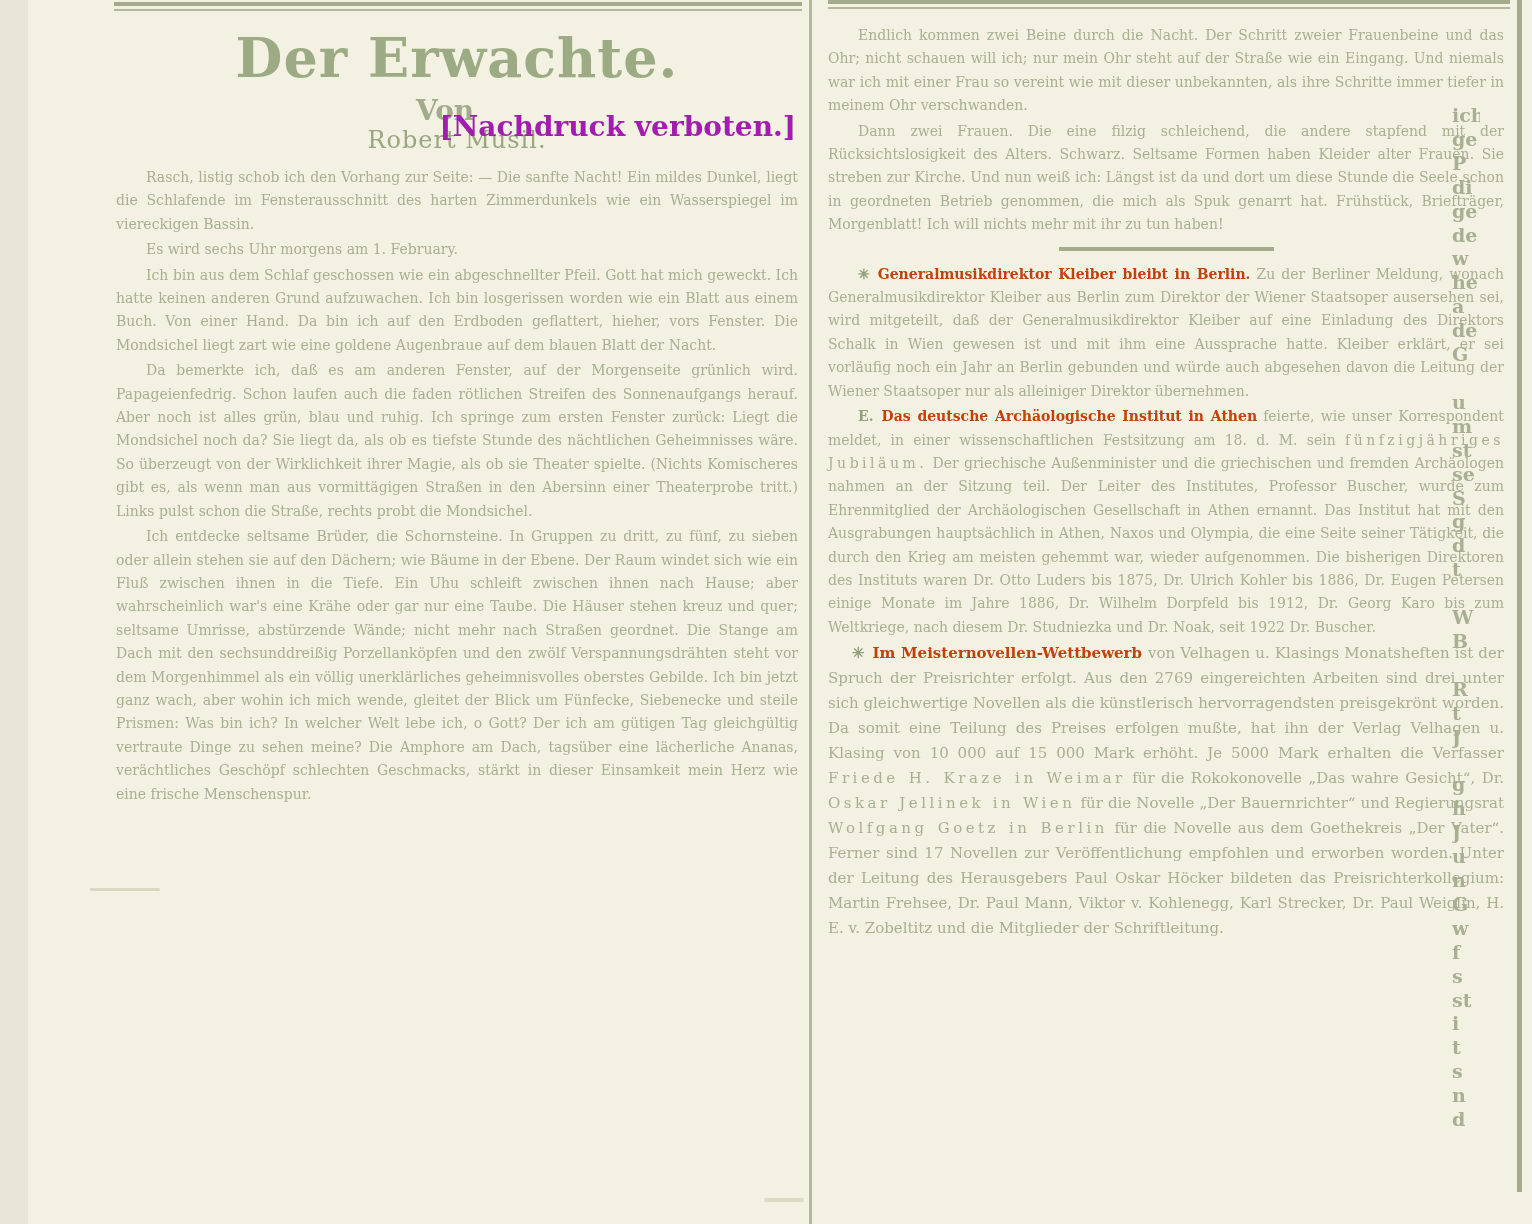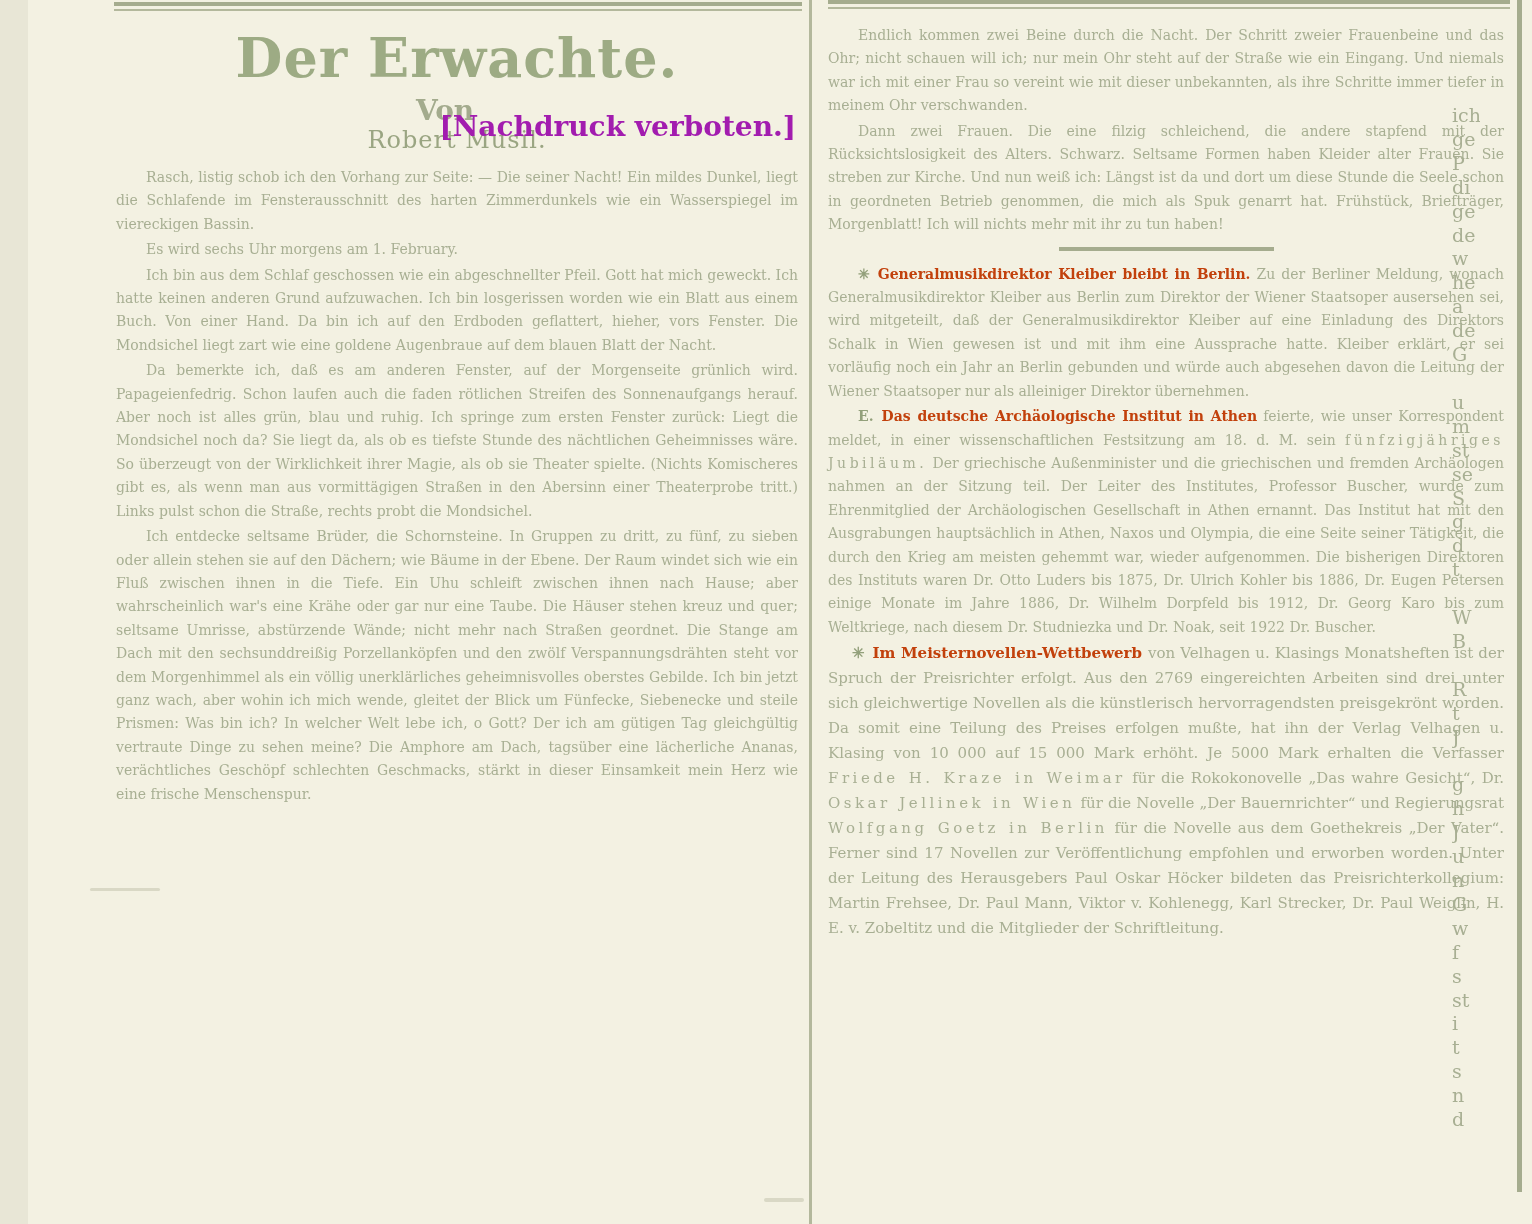--- a/index.html
+++ b/index.html
@@ -34,21 +34,21 @@
   .item .marker{font-weight:bold;color:#93a07b;margin-right:8px;}
   .item .lead{font-weight:bold;color:#c2410c;margin-right:6px;}
   .spaced{letter-spacing:3.5px;}
   .item.small{font-size:15px;line-height:25px;text-indent:24px;}
   .item-divider{
     width:215px;height:4px;background:#a5ac8e;margin:10px auto 8px auto;
   }
   .edge-col{
     position:absolute;left:1424px;top:104px;width:28px;
     font-size:19px;line-height:23.9px;color:#a8af93;
-    font-weight:normal;overflow:hidden;white-space:pre;
+    font-weight:bold;overflow:hidden;white-space:pre;
   }
   .smudge{position:absolute;background:#d9d8c5;border-radius:2px;}
 </style>
 </head>
 <body>
 
 <div class="page">
 
   <div class="rule" style="left:86px;top:2px;width:688px;height:4px;"></div>
   <div class="rule faint" style="left:86px;top:9px;width:688px;height:2px;"></div>
@@ -60,21 +60,21 @@
   <div class="rule" style="left:1489px;top:0px;width:5px;height:1192px;"></div>
 
   <div class="col" style="left:88px;top:28px;width:682px;">
     <h1 class="title">Der Erwachte.</h1>
     <div class="byline-row">
       <span class="byline-von">Von</span>
       <span class="notice">[Nachdruck verboten.]</span>
     </div>
     <div class="author">Robert Musil.</div>
     <div id="left-paras">
-        <p class="para">Rasch, listig schob ich den Vorhang zur Seite: — Die seiner Nacht! Ein mildes Dunkel, liegt die Schlafende im Fensterausschnitt des harten Zimmerdunkels wie ein Wasserspiegel im viereckigen Bassin.</p>
+        <p class="para">Rasch, listig schob ich den Vorhang zur Seite: — Die sanfte Nacht! Ein mildes Dunkel, liegt die Schlafende im Fensterausschnitt des harten Zimmerdunkels wie ein Wasserspiegel im viereckigen Bassin.</p>
         <p class="para">Es wird sechs Uhr morgens am 1. February.</p>
         <p class="para">Ich bin aus dem Schlaf geschossen wie ein abgeschnellter Pfeil. Gott hat mich geweckt. Ich hatte keinen anderen Grund aufzuwachen. Ich bin losgerissen worden wie ein Blatt aus einem Buch. Von einer Hand. Da bin ich auf den Erdboden geflattert, hieher, vors Fenster. Die Mondsichel liegt zart wie eine goldene Augenbraue auf dem blauen Blatt der Nacht.</p>
         <p class="para">Da bemerkte ich, daß es am anderen Fenster, auf der Morgenseite grünlich wird. Papageienfedrig. Schon laufen auch die faden rötlichen Streifen des Sonnenaufgangs herauf. Aber noch ist alles grün, blau und ruhig. Ich springe zum ersten Fenster zurück: Liegt die Mondsichel noch da? Sie liegt da, als ob es tiefste Stunde des nächtlichen Geheimnisses wäre. So überzeugt von der Wirklichkeit ihrer Magie, als ob sie Theater spielte. (Nichts Komischeres gibt es, als wenn man aus vormittägigen Straßen in den Abersinn einer Theaterprobe tritt.) Links pulst schon die Straße, rechts probt die Mondsichel.</p>
         <p class="para">Ich entdecke seltsame Brüder, die Schornsteine. In Gruppen zu dritt, zu fünf, zu sieben oder allein stehen sie auf den Dächern; wie Bäume in der Ebene. Der Raum windet sich wie ein Fluß zwischen ihnen in die Tiefe. Ein Uhu schleift zwischen ihnen nach Hause; aber wahrscheinlich war's eine Krähe oder gar nur eine Taube. Die Häuser stehen kreuz und quer; seltsame Umrisse, abstürzende Wände; nicht mehr nach Straßen geordnet. Die Stange am Dach mit den sechsunddreißig Porzellanköpfen und den zwölf Verspannungsdrähten steht vor dem Morgenhimmel als ein völlig unerklärliches geheimnisvolles oberstes Gebilde. Ich bin jetzt ganz wach, aber wohin ich mich wende, gleitet der Blick um Fünfecke, Siebenecke und steile Prismen: Was bin ich? In welcher Welt lebe ich, o Gott? Der ich am gütigen Tag gleichgültig vertraute Dinge zu sehen meine? Die Amphore am Dach, tagsüber eine lächerliche Ananas, verächtliches Geschöpf schlechten Geschmacks, stärkt in dieser Einsamkeit mein Herz wie eine frische Menschenspur.</p>
       </div>
   </div>
 
   <div class="col" style="left:800px;top:24px;width:676px;">
     <div id="right-blocks">
         <p class="para">Endlich kommen zwei Beine durch die Nacht. Der Schritt zweier Frauenbeine und das Ohr; nicht schauen will ich; nur mein Ohr steht auf der Straße wie ein Eingang. Und niemals war ich mit einer Frau so vereint wie mit dieser unbekannten, als ihre Schritte immer tiefer in meinem Ohr verschwanden.</p>

